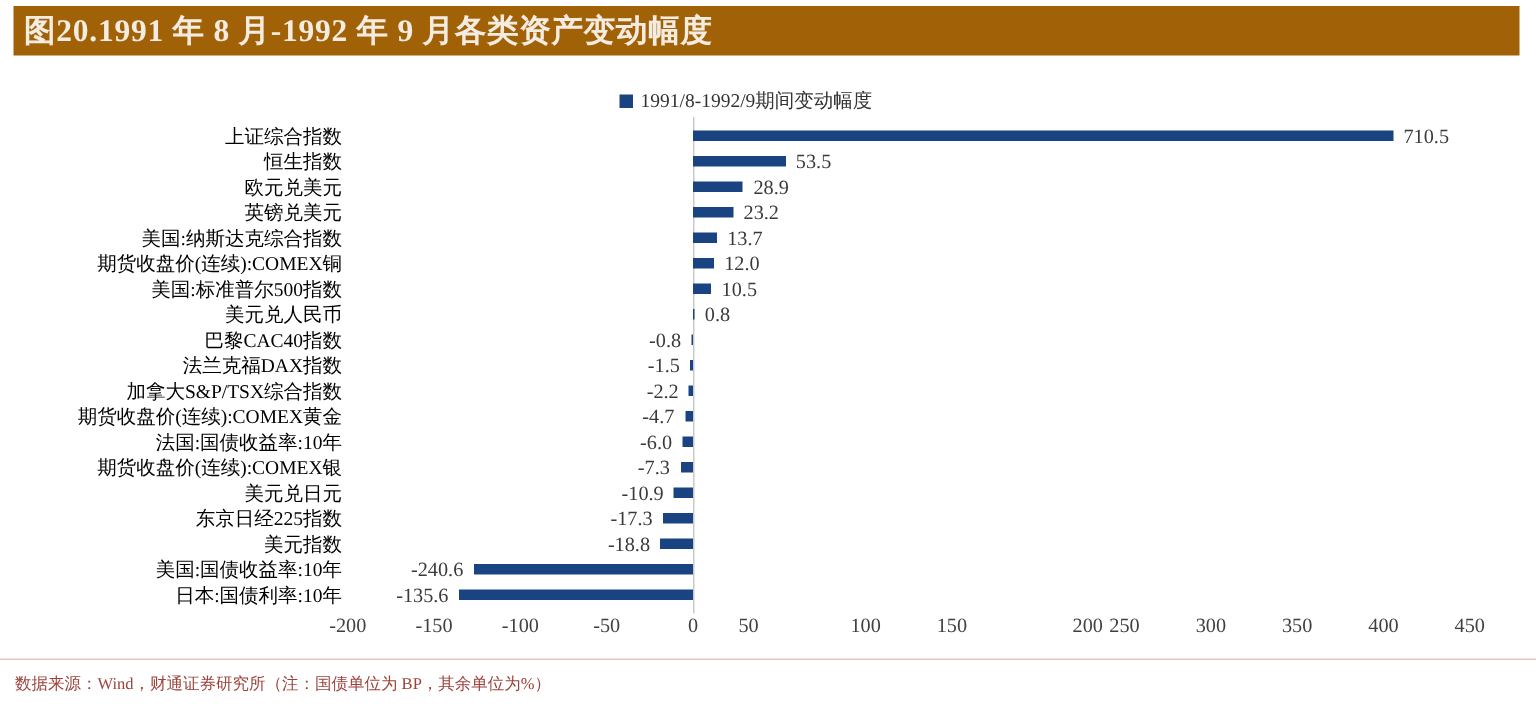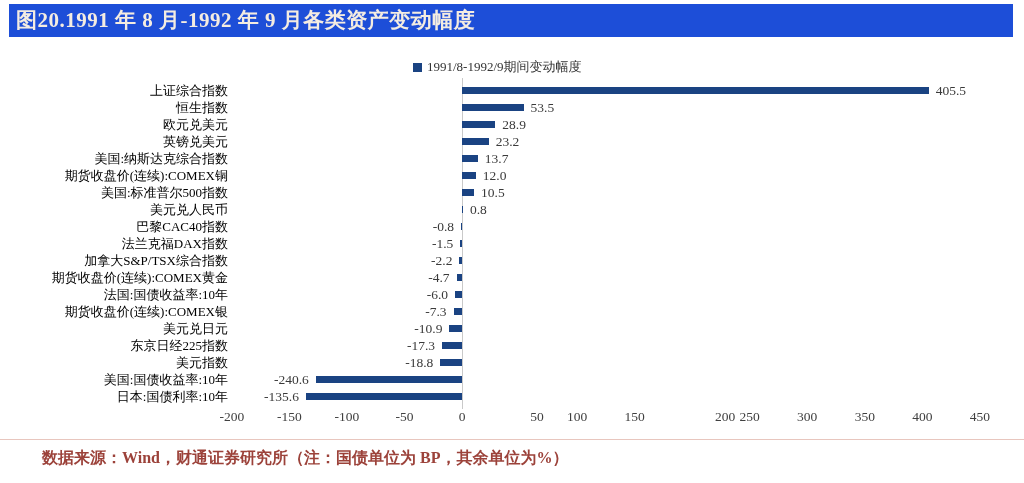--- a/index.html
+++ b/index.html
@@ -48,45 +48,44 @@
     position:absolute;top:0;height:18px;line-height:18px;
     font-size:13.5px;color:#404040;
     transform:translateX(-50%);
     white-space:nowrap;
   }
   .footer-sep{
     position:absolute;left:0;right:0;top:439px;height:1px;
   }
   .footer{
     position:absolute;left:10px;top:448px;right:8px;
-    font-size:16px;font-weight:bold;
+    font-size:11px;font-weight:normal;
     white-space:nowrap;
-    margin-left:32px;
   }
 </style>
 </head>
 <body>
 
 <div class="frame">
 
-  <div class="titlebar" style="background: #1d4ed8; color: rgb(244, 236, 225);">
+  <div class="titlebar" style="background: #a16207; color: rgb(244, 236, 225);">
     <span>图20.1991 年 8 月-1992 年 9 月各类资产变动幅度</span>
   </div>
 
   <div class="legend-row">
     <span class="legend-swatch" style="background: rgb(26, 67, 130);"></span>
     <span>1991/8-1992/9期间变动幅度</span>
   </div>
 
   <div class="plot">
     <div class="zero-line" style="background: rgb(201, 201, 201); left: 462px;"></div>
     <div id="rows">
         <div class="row-label" style="top: 0px; right: 796px;">上证综合指数</div>
         <div class="bar" style="background: rgb(26, 67, 130); top: 5px; left: 462px; width: 466.637px;"></div>
-        <div class="val-label" style="top: 0px; left: 935.637px;">405.5</div>
+        <div class="val-label" style="top: 0px; left: 935.637px;">710.5</div>
         <div class="row-label" style="top: 17px; right: 796px;">恒生指数</div>
         <div class="bar" style="background: rgb(26, 67, 130); top: 22px; left: 462px; width: 61.5662px;"></div>
         <div class="val-label" style="top: 17px; left: 530.566px;">53.5</div>
         <div class="row-label" style="top: 34px; right: 796px;">欧元兑美元</div>
         <div class="bar" style="background: rgb(26, 67, 130); top: 39px; left: 462px; width: 33.2572px;"></div>
         <div class="val-label" style="top: 34px; left: 502.257px;">28.9</div>
         <div class="row-label" style="top: 51px; right: 796px;">英镑兑美元</div>
         <div class="bar" style="background: rgb(26, 67, 130); top: 56px; left: 462px; width: 26.6978px;"></div>
         <div class="val-label" style="top: 51px; left: 495.698px;">23.2</div>
         <div class="row-label" style="top: 68px; right: 796px;">美国:纳斯达克综合指数</div>
@@ -134,21 +133,21 @@
         <div class="row-label" style="top: 306px; right: 796px;">日本:国债利率:10年</div>
         <div class="bar" style="background: rgb(26, 67, 130); top: 311px; left: 305.956px; width: 156.044px;"></div>
         <div class="val-label" style="top: 306px; right: 725.044px;">-135.6</div>
       </div>
     <div class="ticks" id="ticks">
         <div class="tick-label" style="left: 231.846px;">-200</div>
         <div class="tick-label" style="left: 289.385px;">-150</div>
         <div class="tick-label" style="left: 346.923px;">-100</div>
         <div class="tick-label" style="left: 404.462px;">-50</div>
         <div class="tick-label" style="left: 462px;">0</div>
-        <div class="tick-label" style="left: 537px;">50</div>
+        <div class="tick-label" style="left: 499px;">50</div>
         <div class="tick-label" style="left: 577.077px;">100</div>
         <div class="tick-label" style="left: 634.615px;">150</div>
         <div class="tick-label" style="left: 692.154px; margin-left: 33px;">200</div>
         <div class="tick-label" style="left: 749.692px;">250</div>
         <div class="tick-label" style="left: 807.231px;">300</div>
         <div class="tick-label" style="left: 864.769px;">350</div>
         <div class="tick-label" style="left: 922.308px;">400</div>
         <div class="tick-label" style="left: 979.846px;">450</div>
       </div>
   </div>

